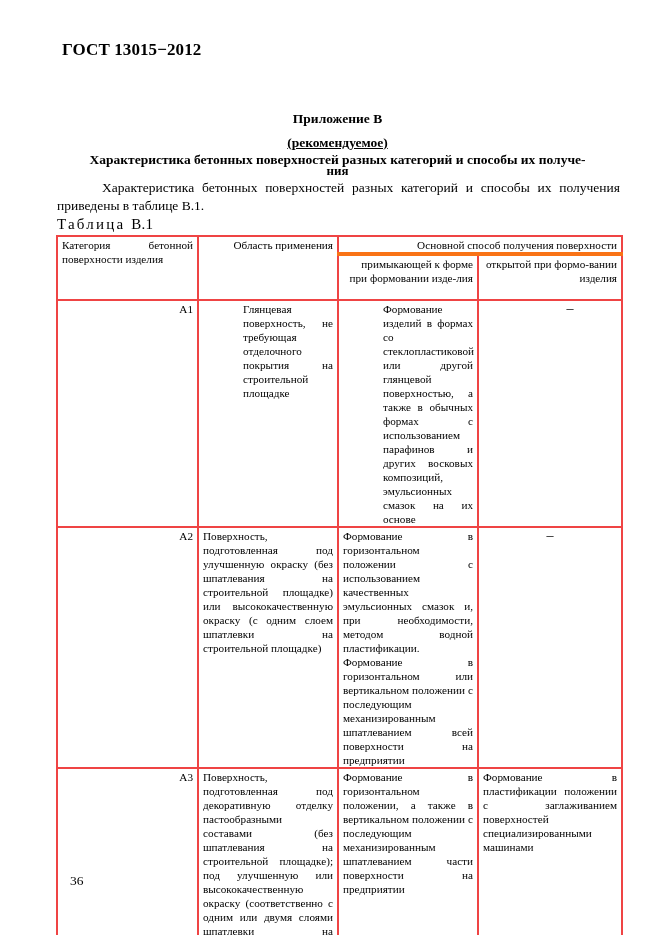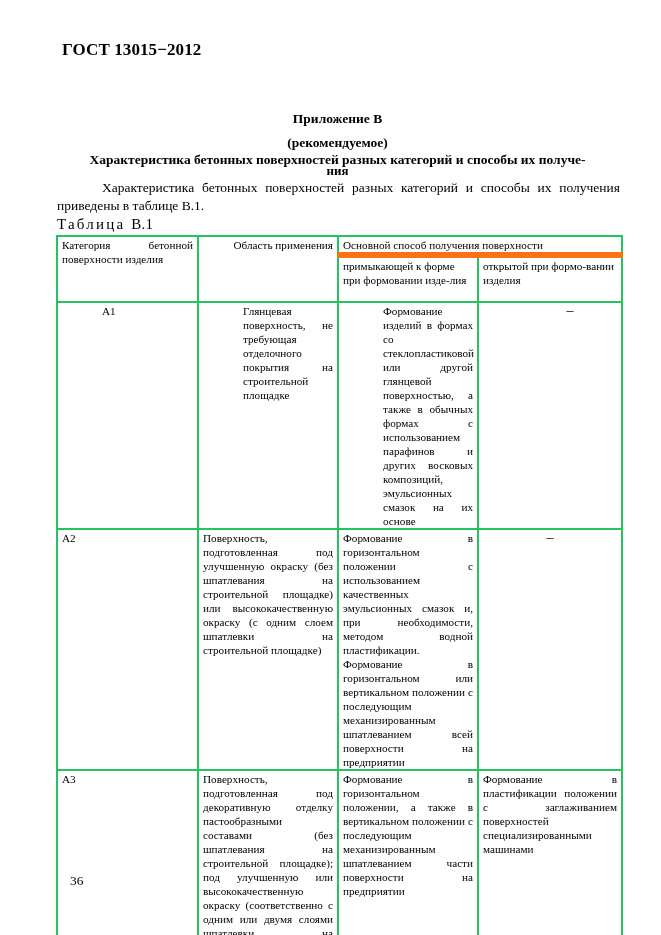--- a/index.html
+++ b/index.html
@@ -28,45 +28,45 @@
   table.spec {
     position: absolute; left: 56px; top: 235px;
     width: 565px; border-collapse: collapse; table-layout: fixed;
     font-size: 11.2px; line-height: 14px;
   }
   table.spec col.c1 { width: 141px; }
   table.spec col.c2 { width: 140px; }
   table.spec col.c3 { width: 140px; }
   table.spec col.c4 { width: 144px; }
   table.spec td, table.spec th {
-    border: 2px solid #22c55e; vertical-align: top; padding: 1px 4px 0 4px;
+    border: 2px solid #ef4444; vertical-align: top; padding: 1px 4px 0 4px;
     font-weight: normal;
   }
-  table.spec th.sub { border-top: 6px solid #f97316; }
+  table.spec th.sub { border-top: 4px solid #f97316; }
   table.spec th.grp { border-bottom: 1px solid #000; }
   .just { text-align: justify; text-align-last: left; }
-  .center { text-align: left; }
+  .center { text-align: right; }
   .cat-head { text-align: justify; text-align-last: left; }
   td.dash { vertical-align: middle; text-align: center; font-size: 14px; }
   tr.h1 th { height: 13px; }
   tr.h2 th { height: 42px; }
   tr.rA1 td { height: 149px; padding-left: 44px; }
   tr.rA2 td { height: 209px; }
   tr.rA3 td { height: 193px; }
   .page-num {
     position: absolute; left: 62px; top: 873px; font-size: 13.5px; margin-left: 8px;
   }
 </style>
 </head>
 <body>
 
 <div class="doc-header">ГОСТ 13015−2012</div>
 
 <div class="appendix" style="top:110px;">Приложение В</div>
-<div class="appendix" style="top:134px;">(рекомендуемое)</div>
+<div class="appendix" style="top:134px;text-decoration:underline;">(рекомендуемое)</div>
 <div class="appendix" style="top:151px;">Характеристика бетонных поверхностей разных категорий и способы их получе-</div>
 
 <div class="appendix" style="top:160px; font-size:13px;"><span style="position:relative; top:2px;">ния</span></div>
 
 <p class="intro" style="margin:0; top:179px;">Характеристика бетонных поверхностей разных категорий и способы их получения приведены в таблице В.1.</p>
 
 <div class="table-caption">
   <span>Таблица</span>
   <span class="num">В.1</span>
 </div>

